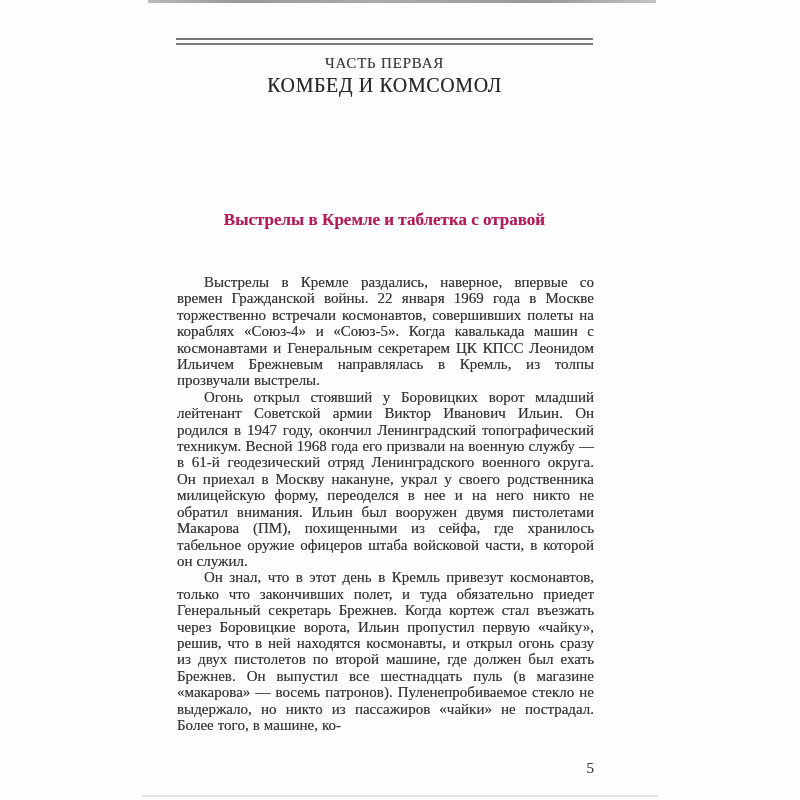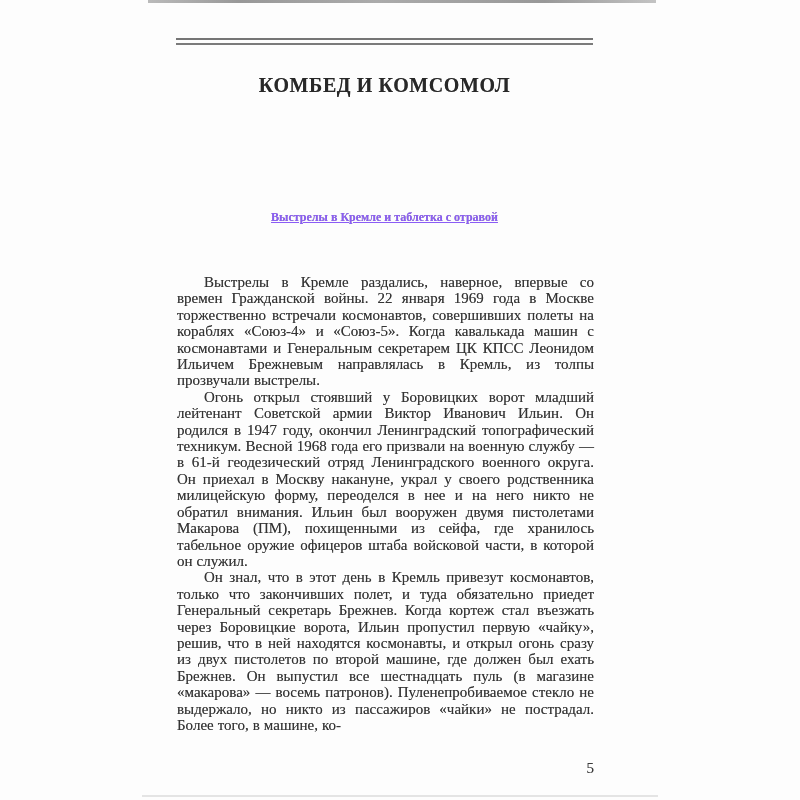--- a/index.html
+++ b/index.html
@@ -45,34 +45,33 @@
     font-size: 15px;
     letter-spacing: 0.8px;
     color: #3c3c3c;
     text-shadow: 0 0 0.4px rgba(70,70,70,0.55);
   }
   .part-title {
     position: absolute;
     top: 74px; left: 176px; width: 417px;
     text-align: center;
     font-size: 20px;
-    font-weight: bold;
+    font-weight: normal;
     letter-spacing: 0.6px;
     color: #282828;
     text-shadow: 0 0 0.4px rgba(45,45,45,0.55);
   }
   .chapter-heading {
     position: absolute;
     top: 210px; left: 176px; width: 417px;
     text-align: center;
-    font-size: 12px;
+    font-size: 17px;
     font-weight: bold;
-    color: #8b5cf6;
+    color: #be185d;
     text-shadow: 0 0 0.4px rgba(50,50,50,0.5);
-    text-decoration: underline;
   }
   .body-text {
     position: absolute;
     top: 243px; left: 177px; width: 417px;
     font-size: 15px;
     line-height: 16.4px;
     text-align: justify;
     color: #343434;
     text-shadow: 0 0 0.45px rgba(60,60,60,0.6);
     margin-top: 31px;
@@ -93,20 +92,21 @@
 </style>
 </head>
 <body>
 
 <div class="page">
 
   <div class="scan-edge-top"></div>
 
   <div class="double-rule"></div>
 
+  <div class="part-label">ЧАСТЬ ПЕРВАЯ</div>
 
   <div class="part-title">КОМБЕД И КОМСОМОЛ</div>
 
   <div class="chapter-heading">Выстрелы в Кремле и таблетка с отравой</div>
 
   <div class="body-text">
     <p>Выстрелы в Кремле раздались, наверное, впервые со времен Гражданской войны. 22 января 1969 года в Москве торжественно встречали космонавтов, совершивших полеты на кораблях «Союз-4» и «Союз-5». Когда кавалькада машин с космонавтами и Генеральным секретарем ЦК КПСС Леонидом Ильичем Брежневым направлялась в Кремль, из толпы прозвучали выстрелы.</p>
     <p>Огонь открыл стоявший у Боровицких ворот младший лейтенант Советской армии Виктор Иванович Ильин. Он родился в 1947 году, окончил Ленинградский топографический техникум. Весной 1968 года его призвали на военную службу — в 61-й геодезический отряд Ленинградского военного округа. Он приехал в Москву накануне, украл у своего родственника милицейскую форму, переоделся в нее и на него никто не обратил внимания. Ильин был вооружен двумя пистолетами Макарова (ПМ), похищенными из сейфа, где хранилось табельное оружие офицеров штаба войсковой части, в которой он служил.</p>
     <p>Он знал, что в этот день в Кремль привезут космонавтов, только что закончивших полет, и туда обязательно приедет Генеральный секретарь Брежнев. Когда кортеж стал въезжать через Боровицкие ворота, Ильин пропустил первую «чайку», решив, что в ней находятся космонавты, и открыл огонь сразу из двух пистолетов по второй машине, где должен был ехать Брежнев. Он выпустил все шестнадцать пуль (в магазине «макарова» — восемь патронов). Пуленепробиваемое стекло не выдержало, но никто из пассажиров «чайки» не пострадал. Более того, в машине, ко-</p>
   </div>

